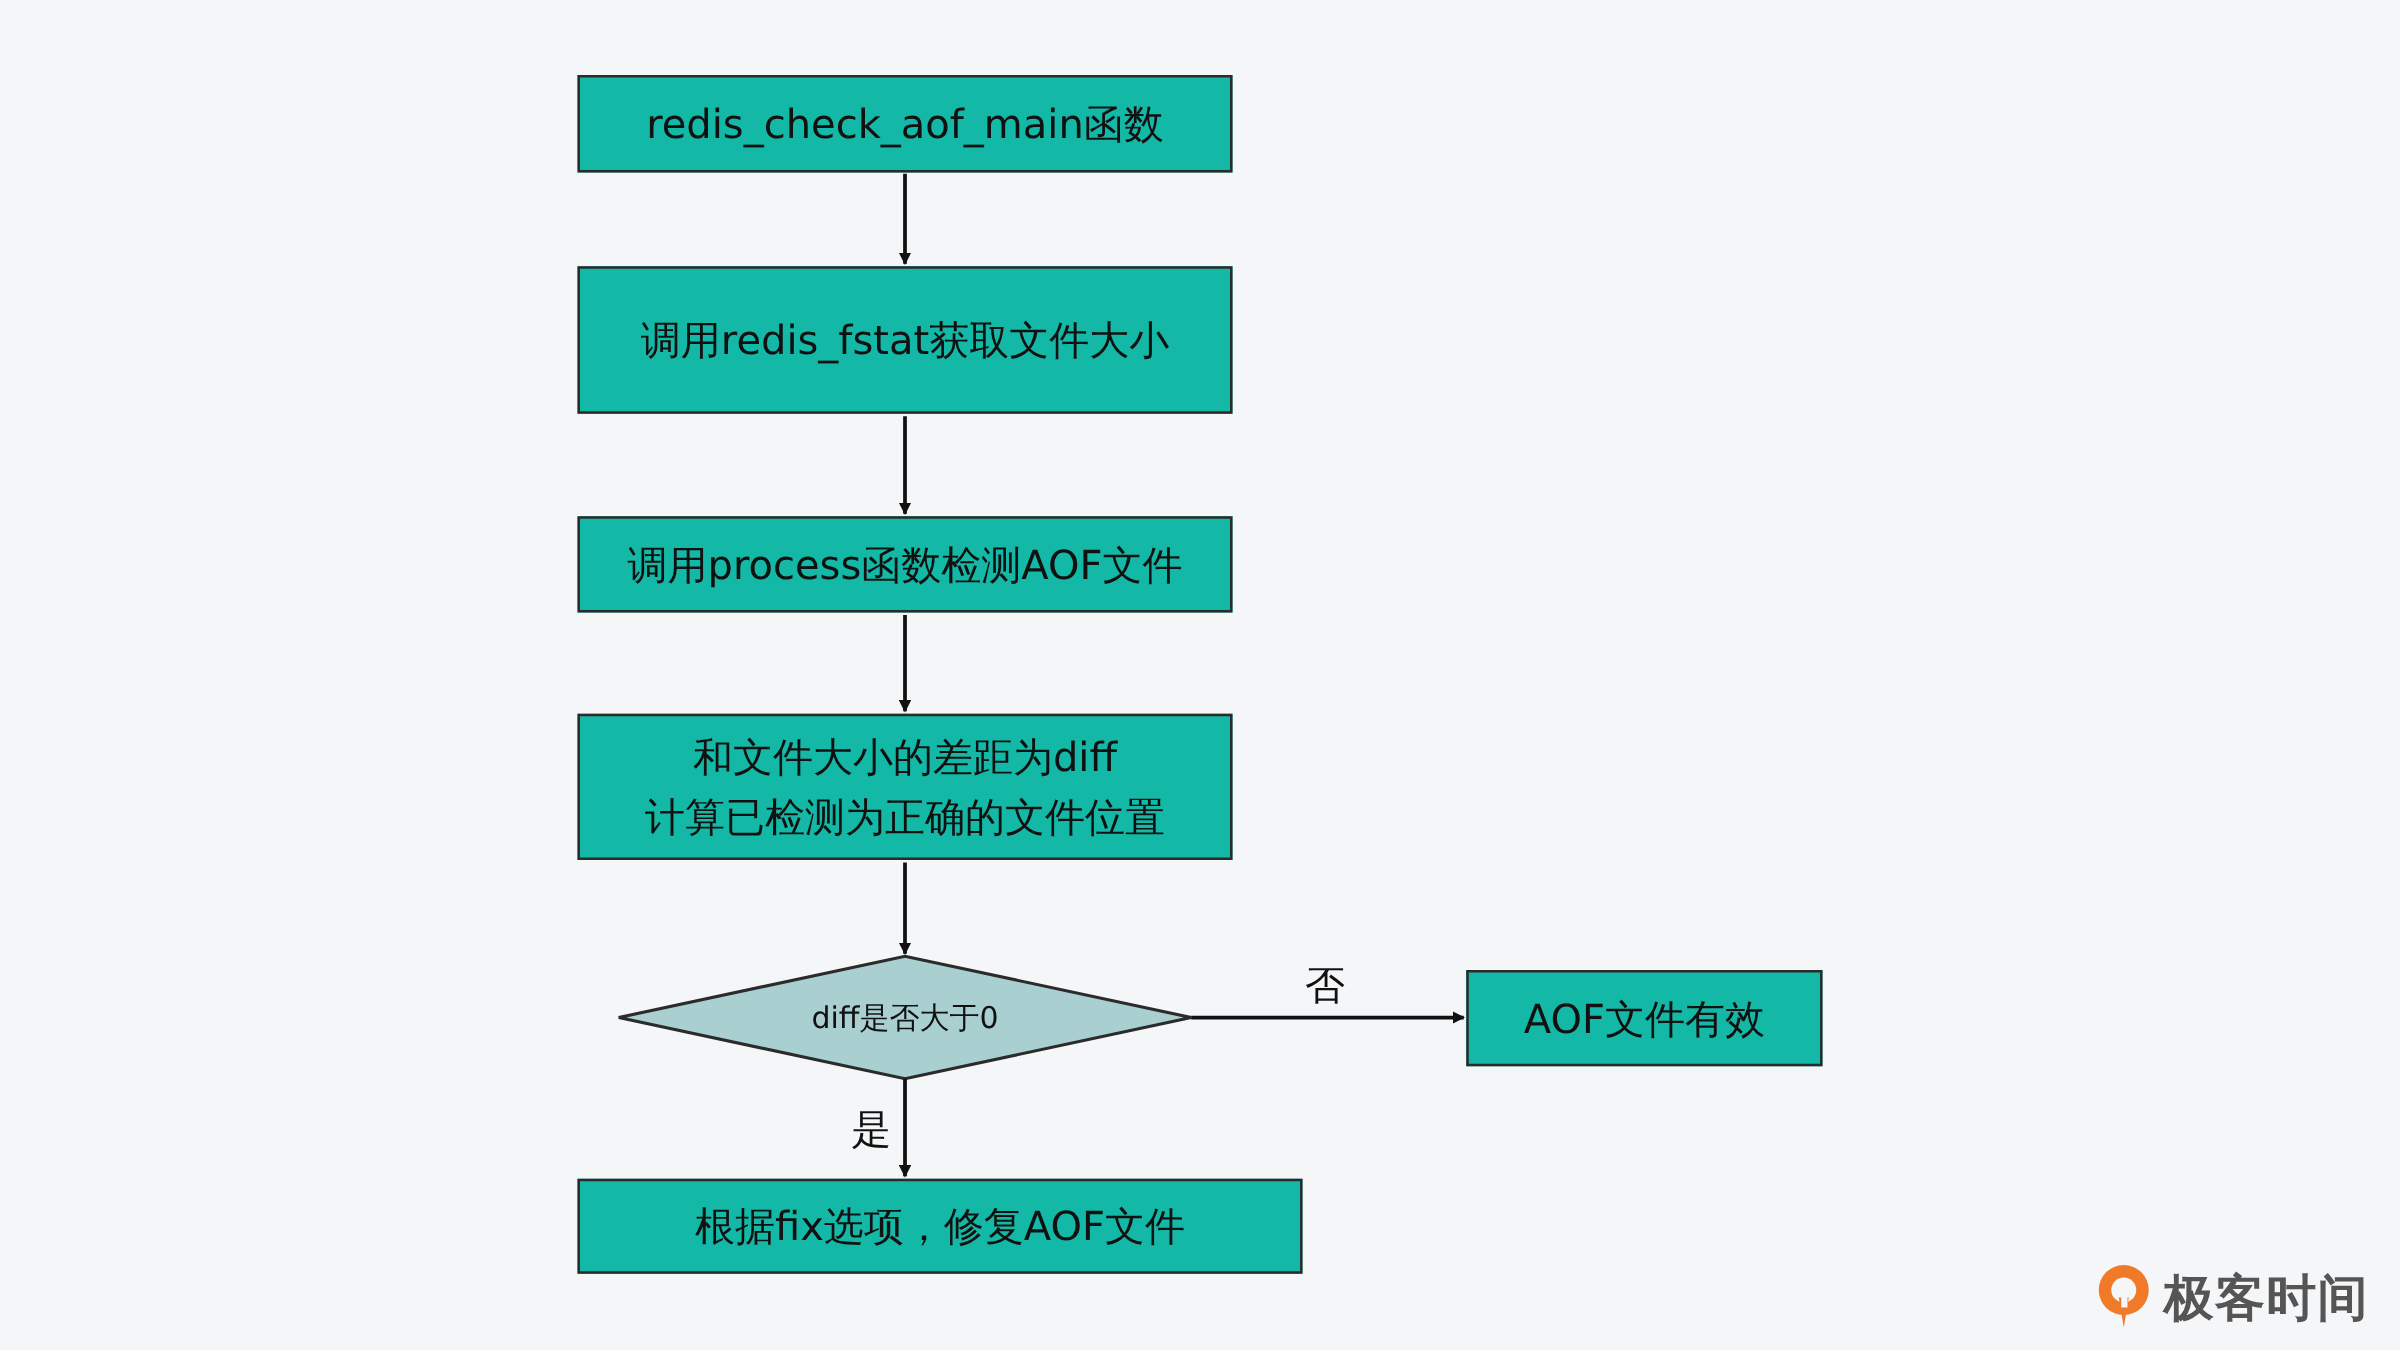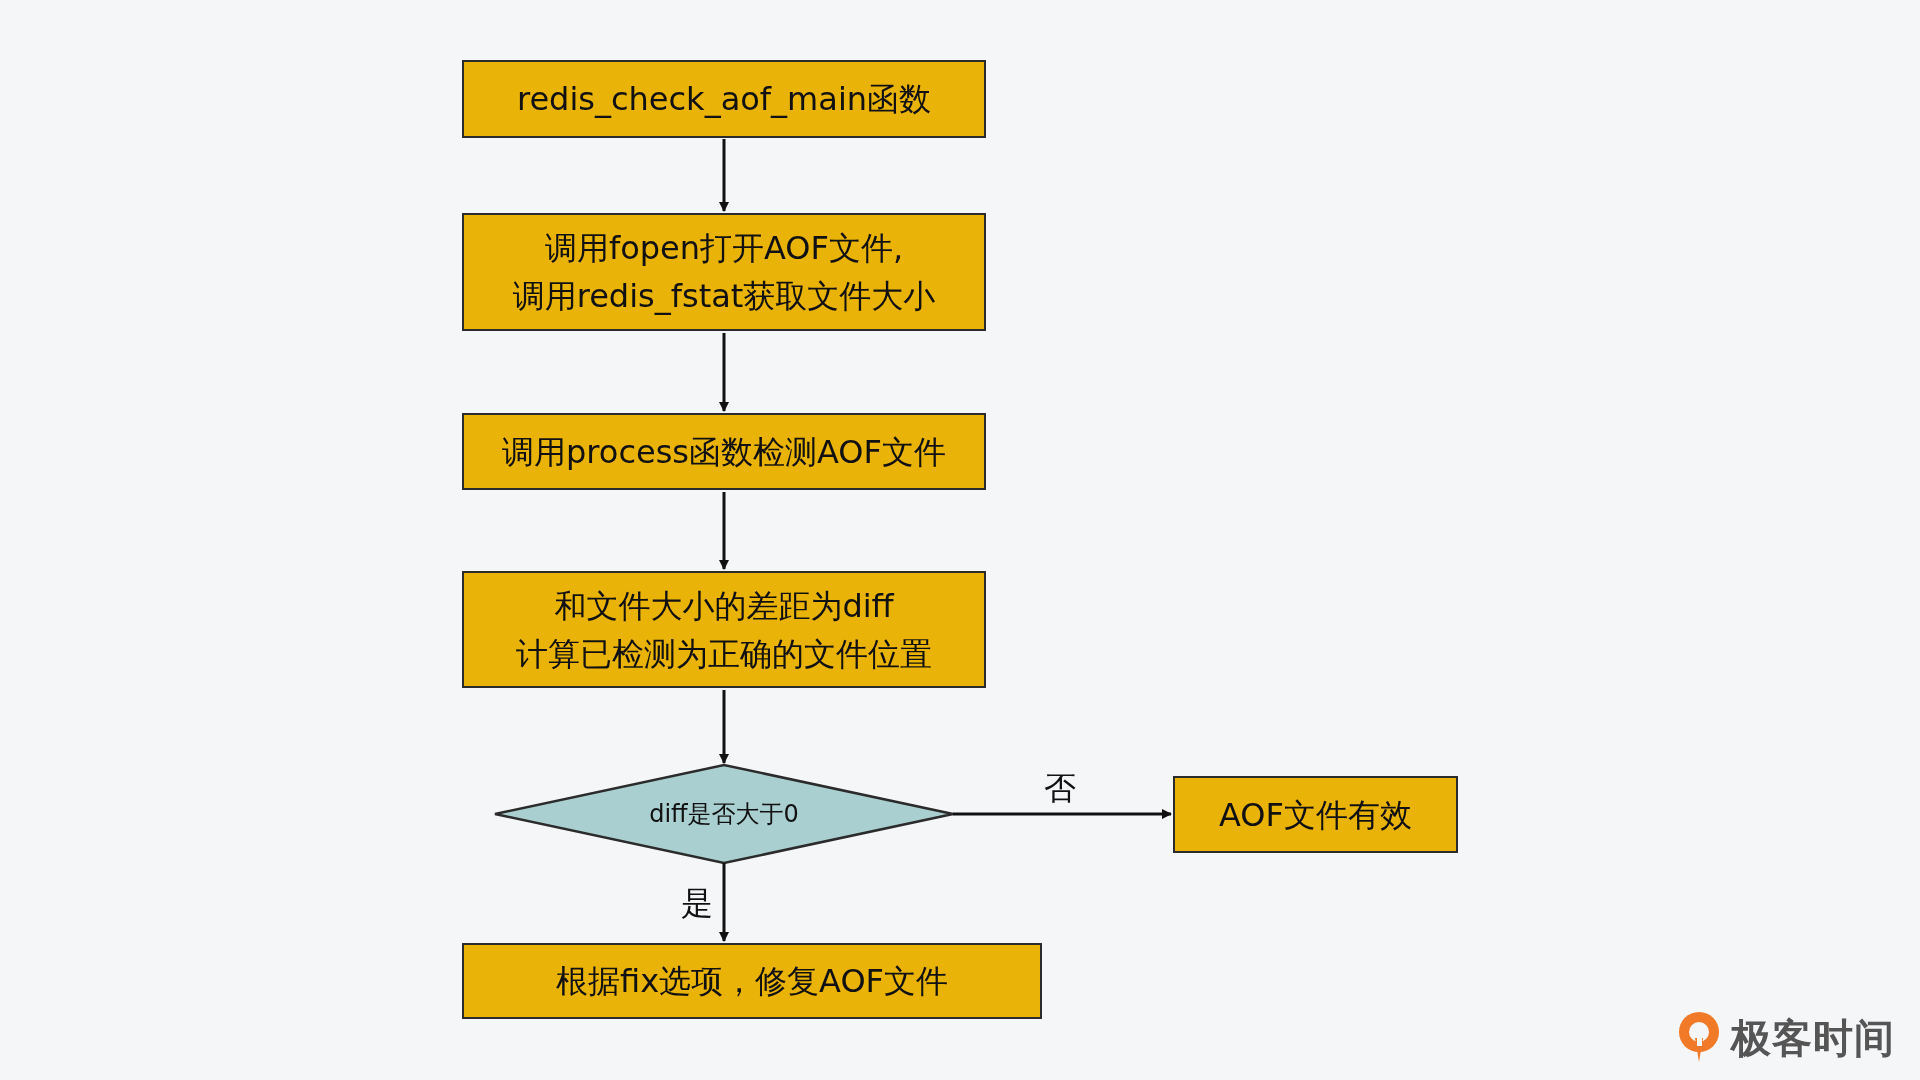--- a/index.html
+++ b/index.html
@@ -1,19 +1,19 @@
 <!DOCTYPE html>
 <html><head>
 <meta charset="utf-8">
 <style>
   html, body { margin:0; padding:0; }
   body { width:1920px; height:1080px; background:#f4f6f8; position:relative; overflow:hidden;
          font-family:"DejaVu Sans", "Liberation Sans", sans-serif; color:#111; }
   svg.flow { position:absolute; left:0; top:0; }
-  .box { position:absolute; background:#eab308; border:2px solid #2b2b2b; box-sizing:border-box;
+  .box { position:absolute; background:#14b8a6; border:2px solid #2b2b2b; box-sizing:border-box;
          display:flex; align-items:center; justify-content:center; text-align:center;
          font-size:32px; line-height:48px; }
   .box span { display:block; }
   .lbl { position:absolute; font-size:32px; }
   .diamond-text { position:absolute; font-size:24px; text-align:center; width:458px; line-height:40px; }
   .logo { position:absolute; left:1675px; top:1010px; display:flex; align-items:flex-end; }
   .logo-text { font-size:40px; color:#555; font-weight:bold; margin-left:8px; letter-spacing:1px; }
 </style>
 </head>
 <body>
@@ -31,21 +31,20 @@
   <polygon points="495,814 724,765 953,814 724,863" fill="#aacfd0" stroke="#2b2b2b" stroke-width="2.5"></polygon>
   <line x1="953" y1="814" x2="1171" y2="814" stroke="#111" stroke-width="3" marker-end="url(#ah)"></line>
   <line x1="724" y1="863" x2="724" y2="941" stroke="#111" stroke-width="3" marker-end="url(#ah)"></line>
 </svg>
 
 <div class="box" style="left:462px;top:60px;width:524px;height:78px;">
   <span>redis_check_aof_main函数</span>
 </div>
 
 <div class="box" style="left:462px;top:213px;width:524px;height:118px;flex-direction:column;">
-  <span>调用fopen打开AOF文件,</span>
   <span>调用redis_fstat获取文件大小</span>
 </div>
 
 <div class="box" style="left:462px;top:413px;width:524px;height:77px;align-items:center;">
   <span>调用process函数检测AOF文件</span>
 </div>
 
 <div class="box" style="left:462px;top:571px;width:524px;height:117px;flex-direction:column;">
   <span>和文件大小的差距为diff</span>
   <span>计算已检测为正确的文件位置</span>

